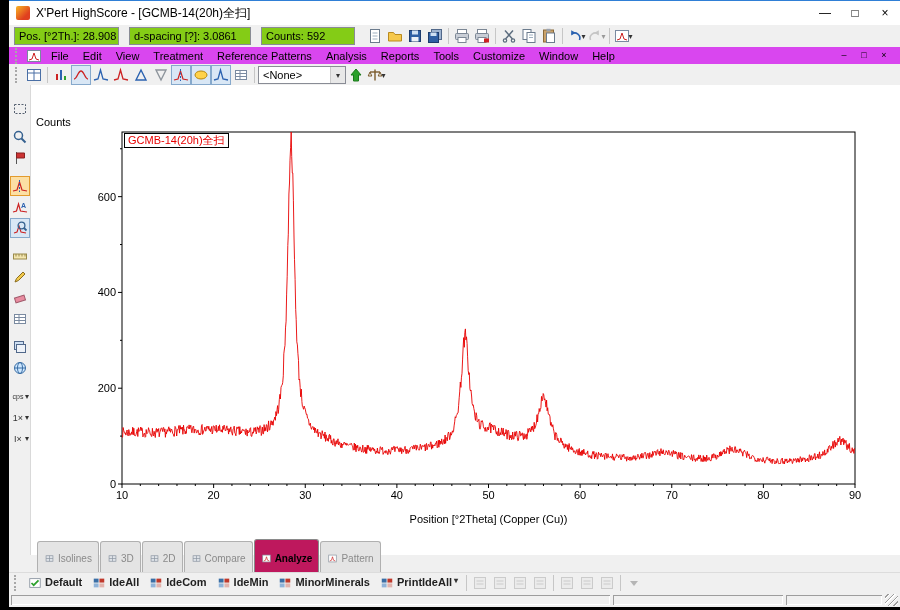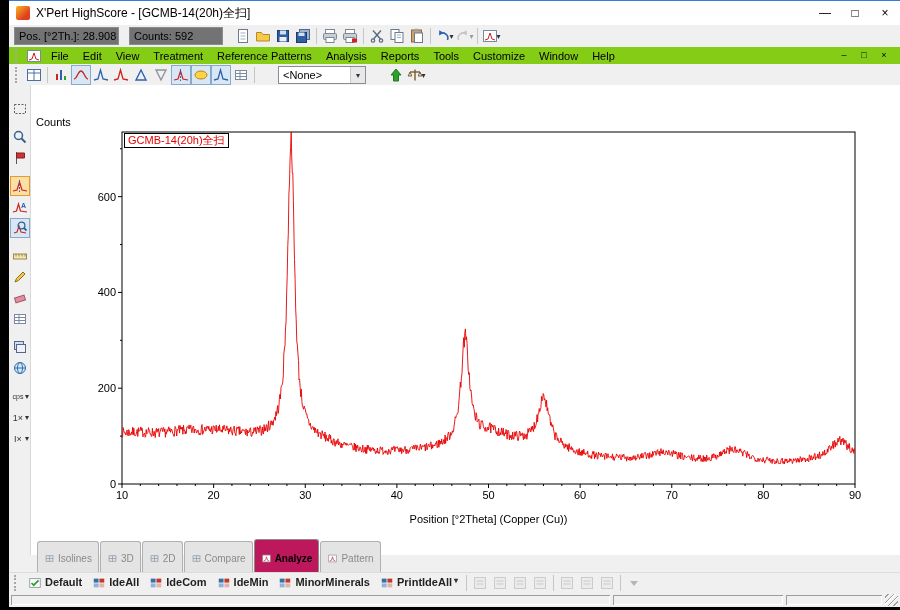--- a/index.html
+++ b/index.html
@@ -12,37 +12,37 @@
   .app-icon{width:14px;height:14px;border-radius:2px;background:linear-gradient(135deg,#f5a623 10%,#e0401f 70%);
             flex:0 0 auto;}
   .title{margin-left:6px;font-size:12px;white-space:nowrap;}
   .win-controls{margin-left:auto;display:flex;height:24px;}
   .win-btn{width:30px;height:24px;border:none;background:transparent;font-size:12px;line-height:24px;
            text-align:center;padding:0;color:#000;font-family:inherit;}
   
   .tb-row{height:22px;display:flex;align-items:center;padding-left:5px;background:#f0f0f0;}
   .grip{width:3px;height:16px;border-left:2px dotted #a8a8a8;margin:0 4px 0 1px;}
   .sep{width:1px;height:16px;background:#c6c6c6;margin:0 3px;flex:0 0 auto;}
-  .field{background:#737373;border:1px solid #898c95;height:16px;line-height:16px;padding:0 4px;
+  .field{background:#84cc16;border:1px solid #898c95;height:16px;line-height:16px;padding:0 4px;
          margin-right:10px;white-space:nowrap;box-sizing:content-box;}
   .tbtn{width:20px;height:20px;display:flex;align-items:center;justify-content:center;
         border:1px solid transparent;box-sizing:border-box;flex:0 0 auto;}
   .tbtn.pressed{background:#d9e7f5;border-color:#86a9cc;}
   .tbtn.selected{background:#fcdfa4;border-color:#e39b2d;}
   .tbtn.disabled{opacity:.45;filter:grayscale(1);}
   .ico{display:block;line-height:0;}
   .caret{font-size:8px;color:#333;margin-left:-1px;}
   
-  .menubar{height:17px;display:flex;align-items:center;background:#84cc16;padding-left:5px;}
+  .menubar{height:17px;display:flex;align-items:center;background:#d946ef;padding-left:5px;}
   .menu-item{padding:1px 7px;white-space:nowrap;}
   .mdi-controls{margin-left:auto;margin-right:8px;display:flex;gap:4px;font-size:9px;align-items:center;}
   .mdi-btn{width:16px;height:13px;border:none;background:transparent;font-size:9px;line-height:13px;
            text-align:center;padding:0;font-family:inherit;}
   .combo{width:88px;height:18px;background:#fff;border:1px solid #898c95;display:flex;align-items:center;
-         padding-left:4px;box-sizing:border-box;margin:0 20px;}
+         padding-left:4px;box-sizing:border-box;margin:0 0;}
   .combo-arrow{margin-left:auto;width:14px;height:16px;background:#e8e8e8;border-left:1px solid #c9c9c9;
                display:flex;align-items:center;justify-content:center;font-size:8px;color:#333;}
   
   .body-row{position:absolute;top:84px;left:0;width:891px;height:470px;display:flex;}
   .left-toolbar{width:22px;background:#f0f0f0;border-right:1px solid #d9d9d9;display:flex;
                 flex-direction:column;align-items:center;padding-top:14px;box-sizing:border-box;}
   .left-toolbar .tbtn{margin-bottom:1px;}
   .gap-above{margin-top:7px;}
   .chart-area{position:relative;flex:1;background:#ffffff;}
   #plot{position:absolute;left:0;top:0;}
@@ -83,20 +83,21 @@
     <div class="win-controls">
       <button class="win-btn">—</button>
       <button class="win-btn">□</button>
       <button class="win-btn">×</button>
     </div>
   </div>
 
   <div class="tb-row">
     <span id="tb1-fields" style="display:flex;align-items:center;">
         <div class="field" style="width: 95px;">Pos. [°2Th.]: 28.908</div>
+        <div class="field" style="width: 112px;">d-spacing [?]: 3.0861</div>
         <div class="field" style="width: 84px;">Counts: 592</div>
       </span>
     <span id="tb1-icons" style="display:flex;align-items:center;">
         <div class="tbtn">
           <span class="ico"><svg width="16" height="16" viewBox="0 0 16 16">
               <rect x="3.5" y="1.5" width="9" height="13" fill="#fff" stroke="#6b7b8d"></rect>
               <line x1="5.5" y1="5" x2="10.5" y2="5" stroke="#9fb0c0"></line>
               <line x1="5.5" y1="8" x2="10.5" y2="8" stroke="#9fb0c0"></line>
               <line x1="5.5" y1="11" x2="10.5" y2="11" stroke="#9fb0c0"></line>
             </svg></span>

